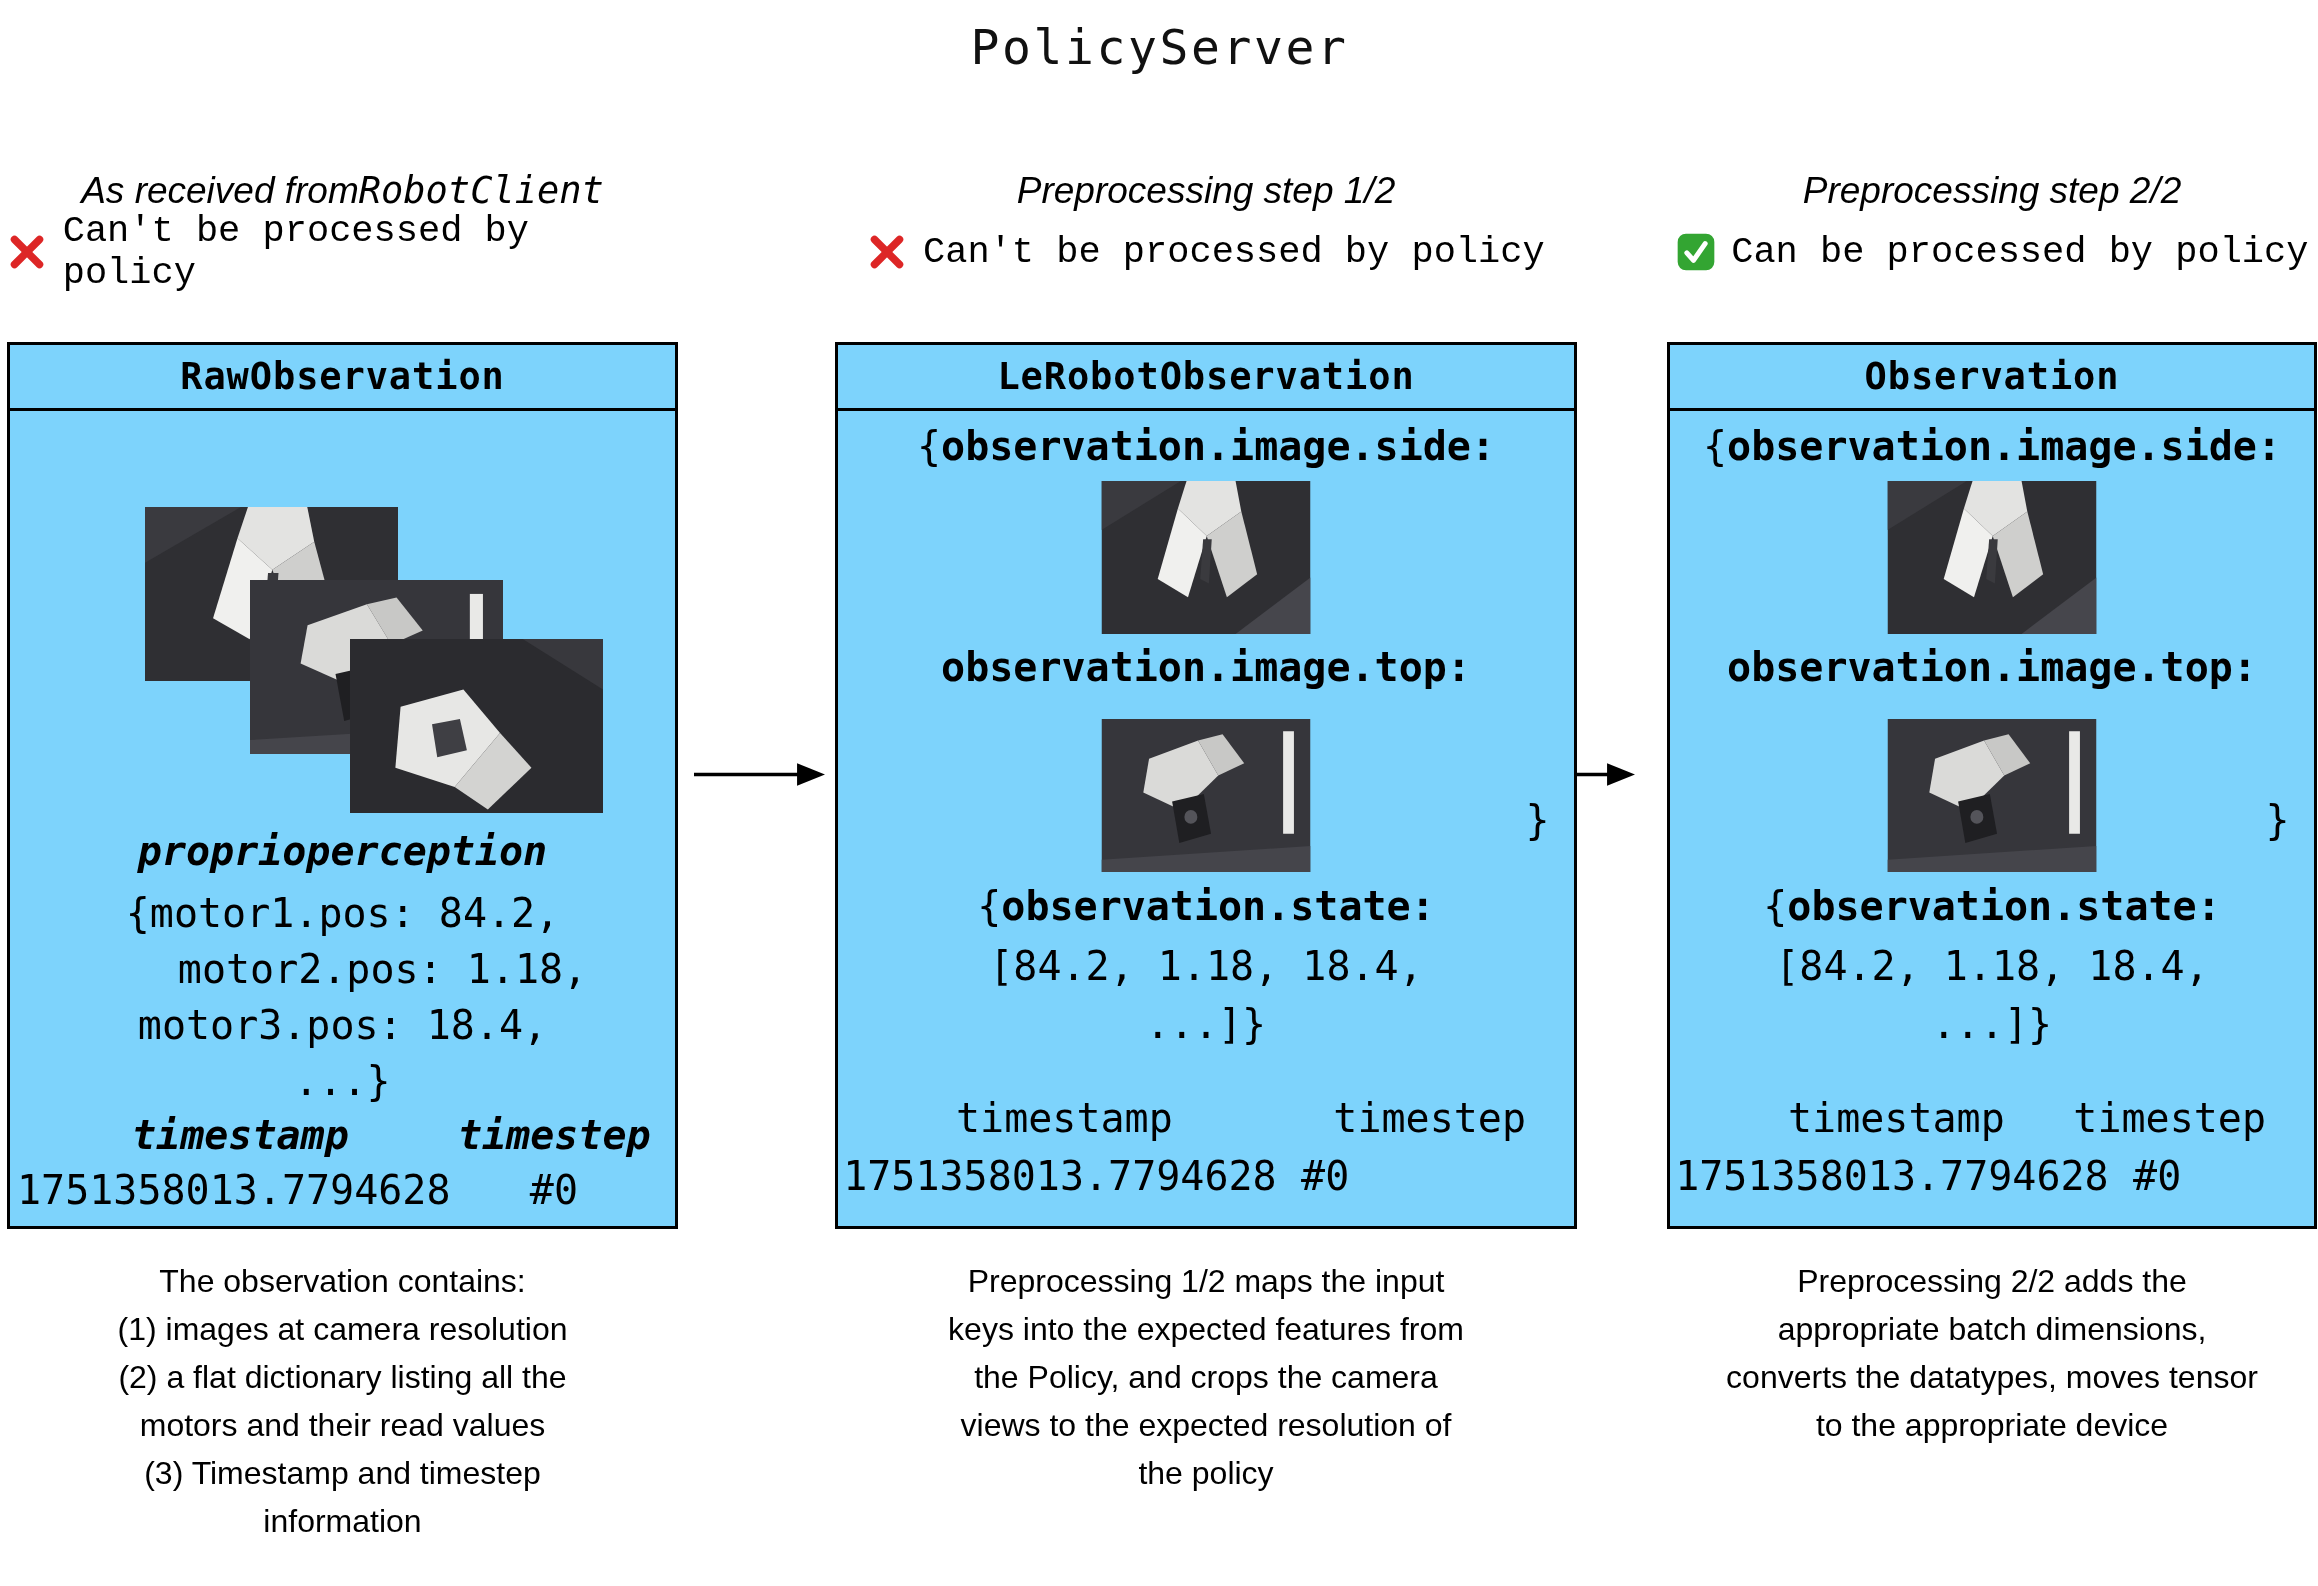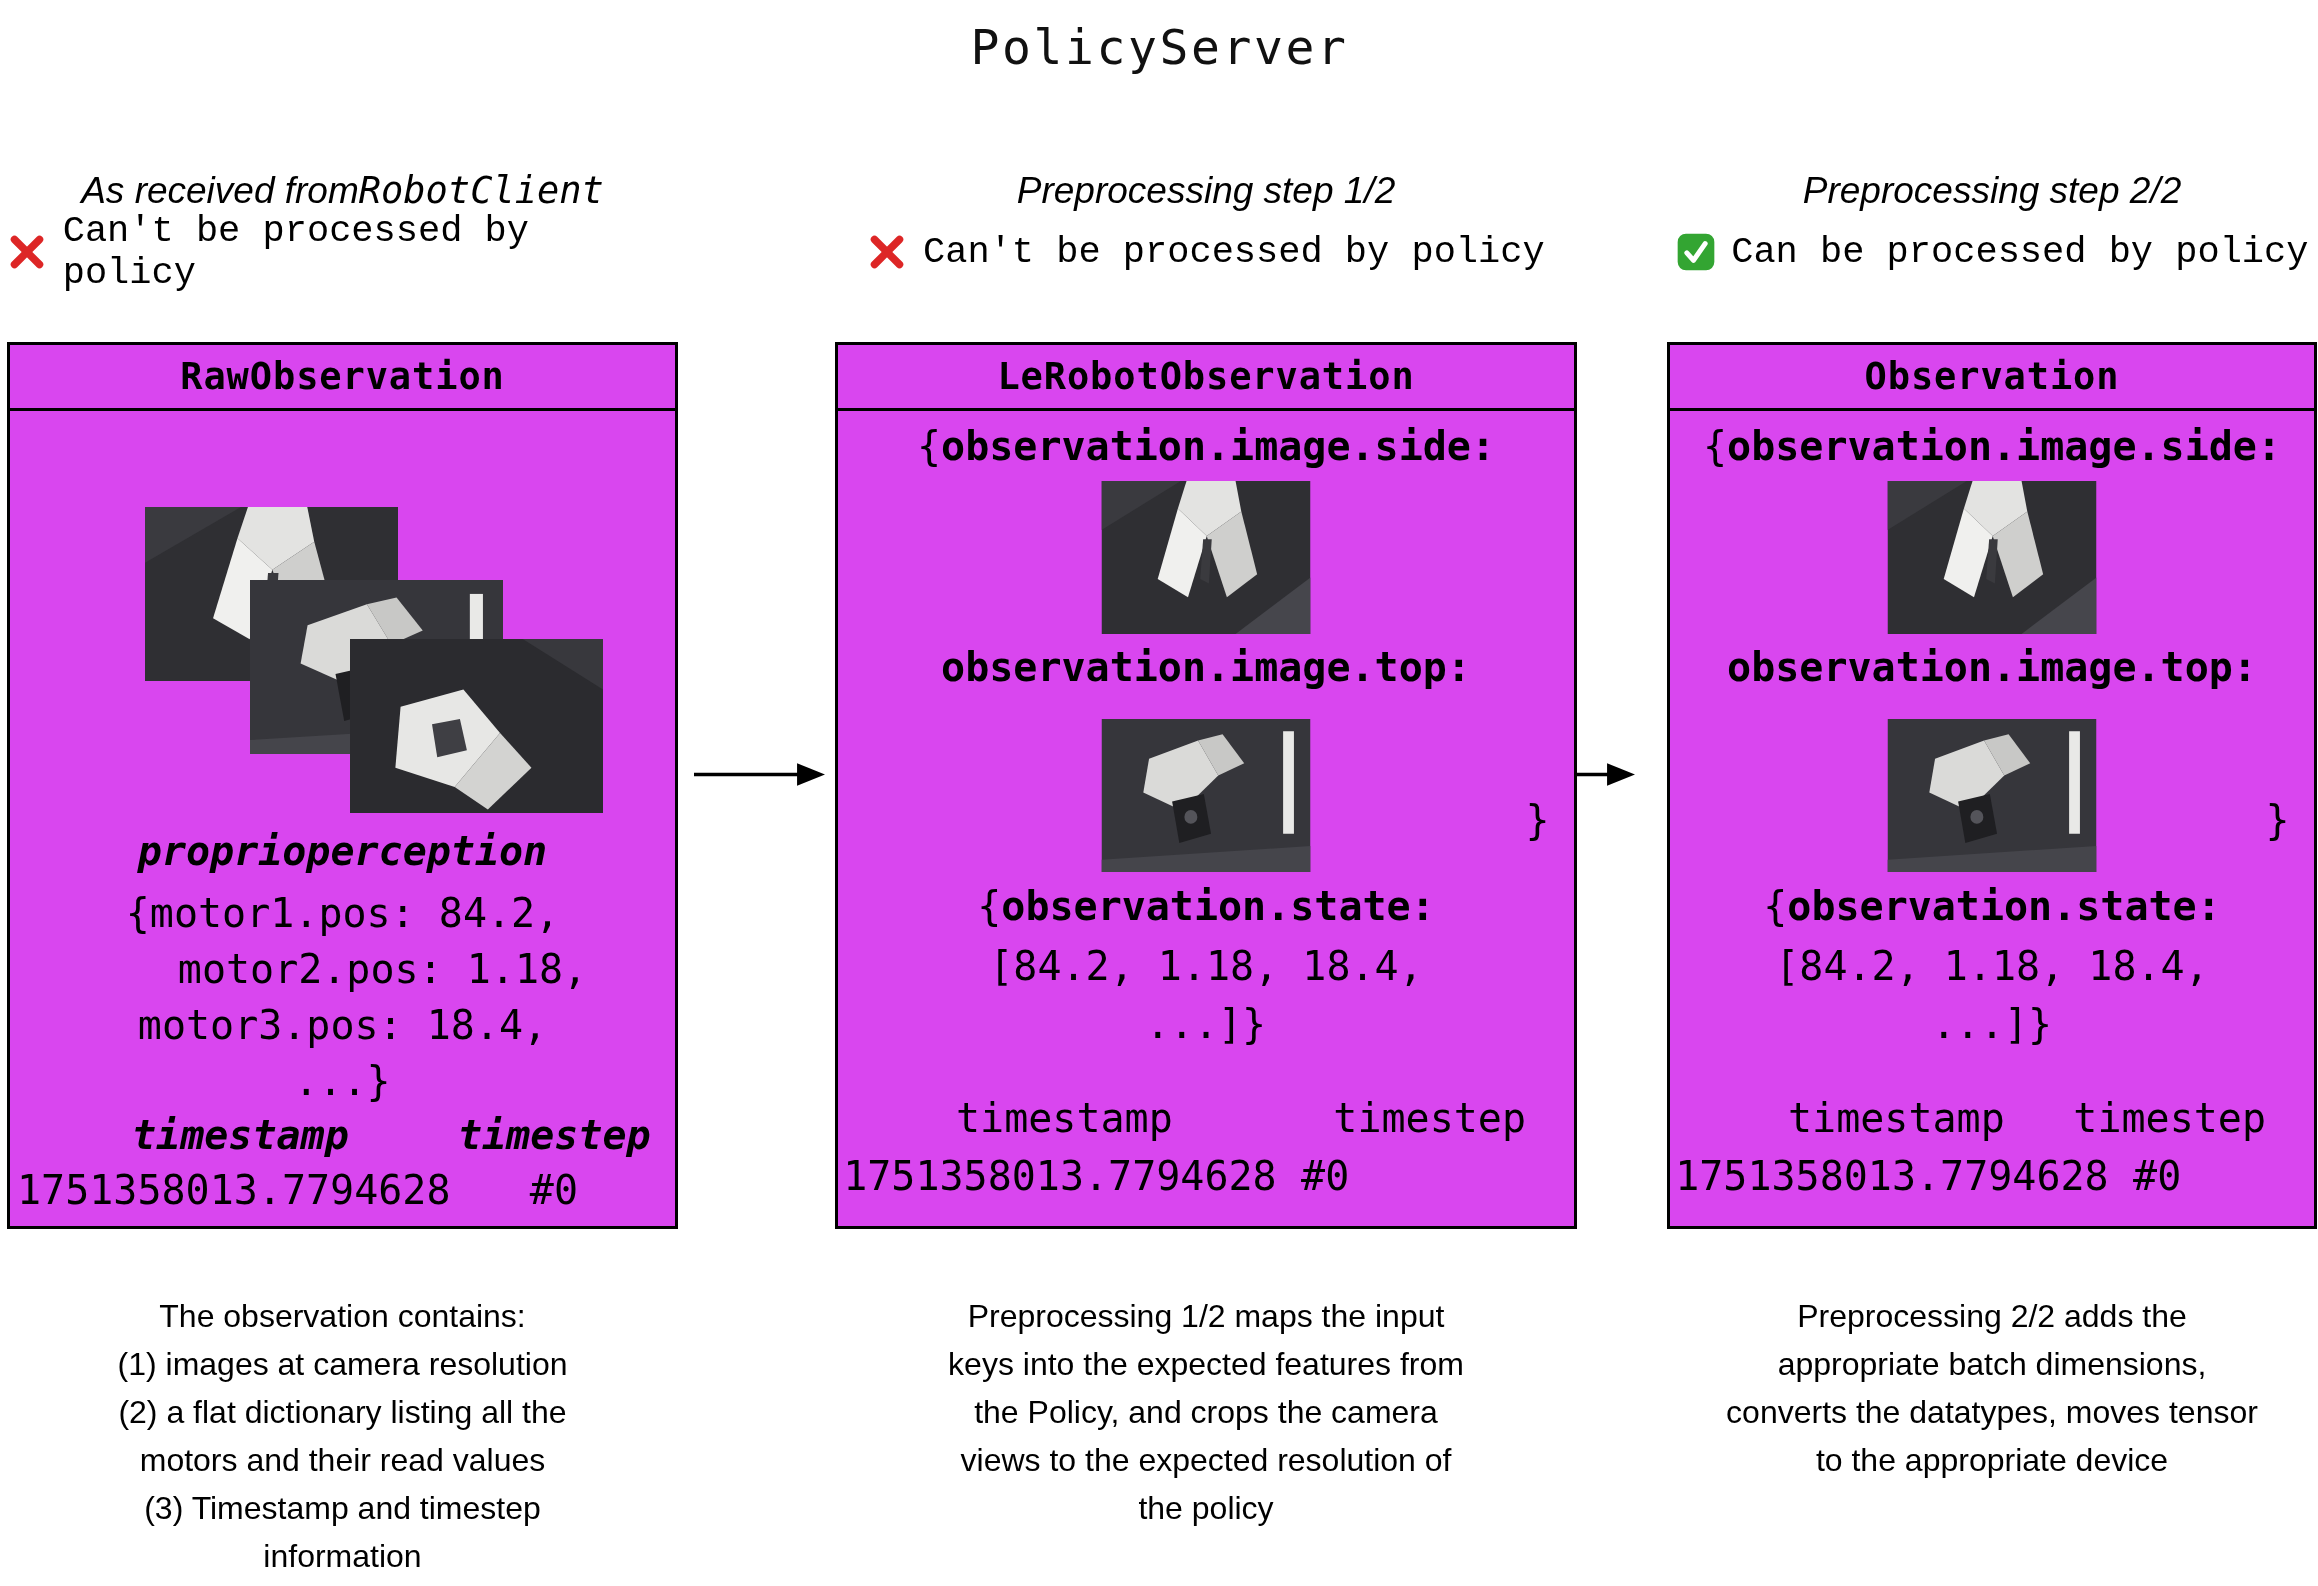--- a/index.html
+++ b/index.html
@@ -43,21 +43,21 @@
     display: flex; justify-content: center; align-items: center; gap: 15.7px;
     font-size: 37px;
     font-family: Liberation Mono, monospace;
   }
   .status-icon { width: 40px; height: 40px; flex: 0 0 auto; }
 
   .box {
     margin-top: 66px;
     height: 887px;
     border: 3.5px solid #000;
-    background: #d946ef;
+    background: #7dd3fc;
   }
   .box-title {
     height: 66px;
     border-bottom: 3.5px solid #000;
     display: flex; justify-content: center; align-items: center;
     font-family: "DejaVu Sans Mono", monospace;
     font-weight: bold;
     font-size: 37px;
     letter-spacing: 0.9px;
   }
@@ -102,21 +102,21 @@
     position: absolute; top: 387px; right: 24.4px;
     font-family: "DejaVu Sans Mono", monospace; font-size: 40px; line-height: 45px;
   }
   .state1 { top: 473px; }
   .state2 { top: 533px; }
   .state3 { top: 591px; }
   .col-2 .ts-labels, .col-3 .ts-labels { top: 685px; padding: 0 48px 0 118px; }
   .col-2 .ts-values, .col-3 .ts-values { top: 743px; padding-left: 5.2px; justify-content: flex-start; gap: 24.4px; }
 
   .caption {
-    margin-top: 63px;
+    margin-top: 28px;
     text-align: center;
     font-size: 32px;
     line-height: 48px;
     white-space: pre-line;
   }
 
   
   .arrow { position: absolute; top: 757px; width: 131px; height: 35px; }
   .arrow-1 { left: 694px; }
   .arrow-2 { left: 1504px; }

